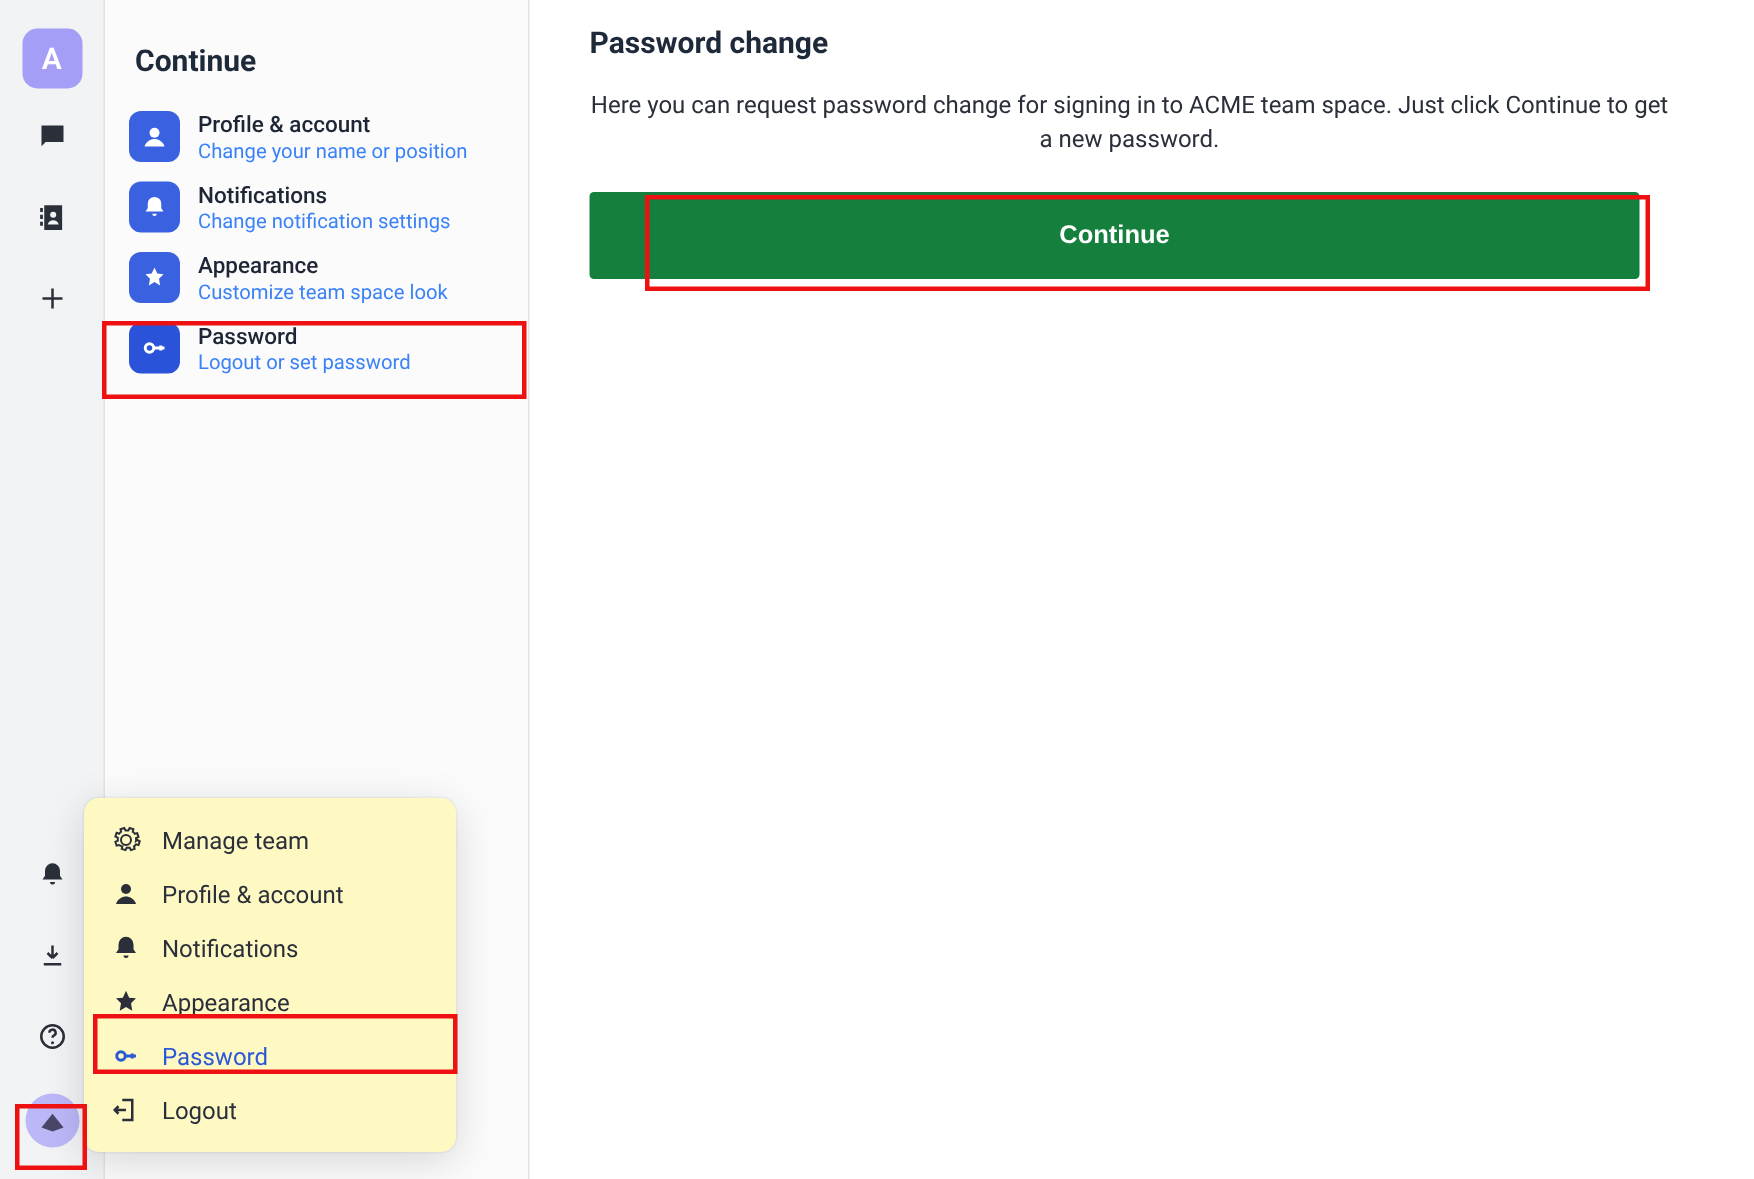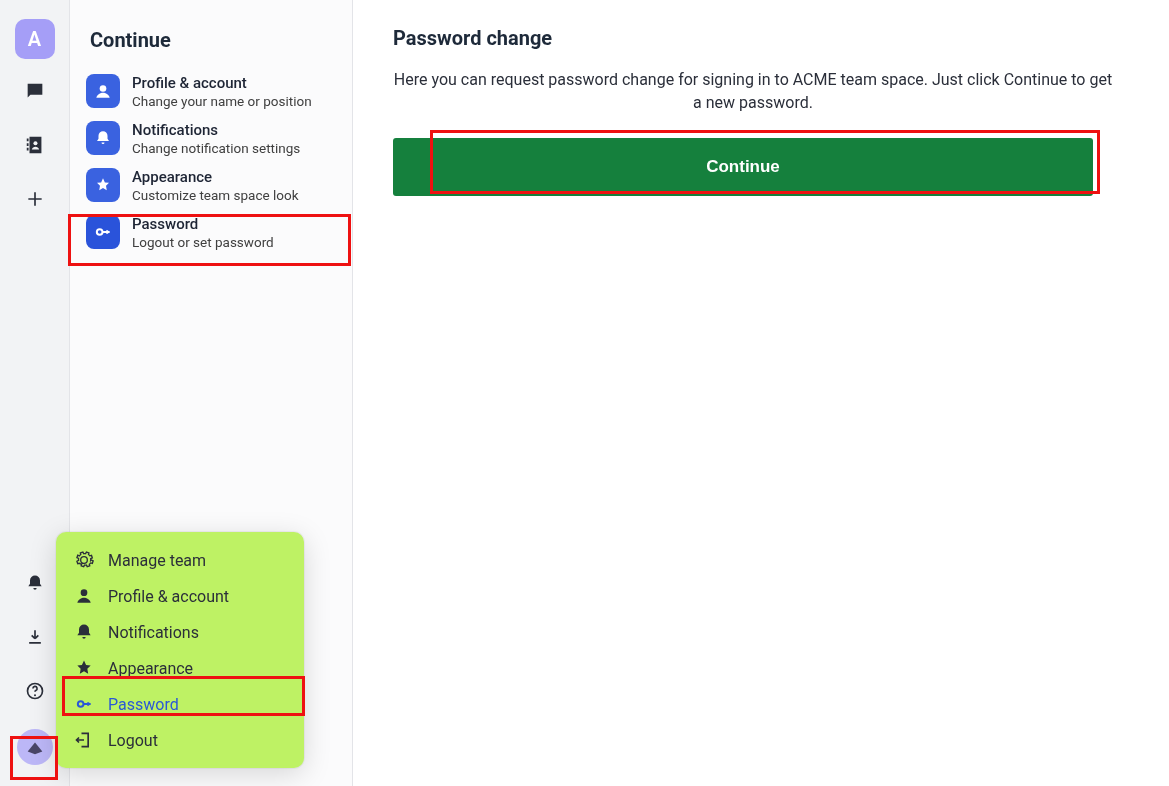--- a/index.html
+++ b/index.html
@@ -55,38 +55,38 @@
     .s-item {
       display: flex; align-items: flex-start; gap: 12px;
       padding: 6px 16px; cursor: pointer;
     }
     .s-icon {
       width: 34px; height: 34px; border-radius: 8px; background:#3a62e0;
       display:flex;align-items:center;justify-content:center;color:#fff;flex-shrink:0;
     }
     .s-item.active .s-icon { background:#2a53da; }
     .s-text .t { font-size: 15px; font-weight: 500; color:#1e2535;}
-    .s-text .d { font-size: 13.5px; color:#404040; margin-top:1px;}
-
-    
-    .main { flex: 1; padding: 26px 40px 26px 40px; }
+    .s-text .d { font-size: 13.5px; color:#3b82f6; margin-top:1px;}
+
+    
+    .main { flex: 1; padding: 16px 40px 26px 40px; }
     .main h1 { font-size: 20px; font-weight: 700; margin-bottom: 18px;}
     .main p { font-size: 16px; color:#2b2f3a; line-height:1.45; margin-bottom:24px; max-width: 720px; text-align: center;}
     .continue-btn {
       display:block; width: 700px; height: 58px; background:#15803d; color:#fff;
       border:none; font-size:17px; font-weight:600; cursor:pointer; border-radius:3px;
     }
 
     
     .popup {
       position: absolute;
       left: 56px;
       bottom: 18px;
       width: 248px;
-      background: #bef264;
+      background: #fef9c3;
       border-radius: 10px;
       box-shadow: 0 6px 28px rgba(0,0,0,0.15), 0 0 0 1px rgba(0,0,0,0.04);
       padding: 10px 6px;
       z-index: 50;
     }
     .p-item {
       display:flex; align-items:center; gap:14px; padding: 8px 12px;
       font-size: 16px; color:#2b2f3a; cursor:pointer; border-radius:6px;
     }
     .p-item svg { width:20px; height:20px; flex-shrink:0;}

